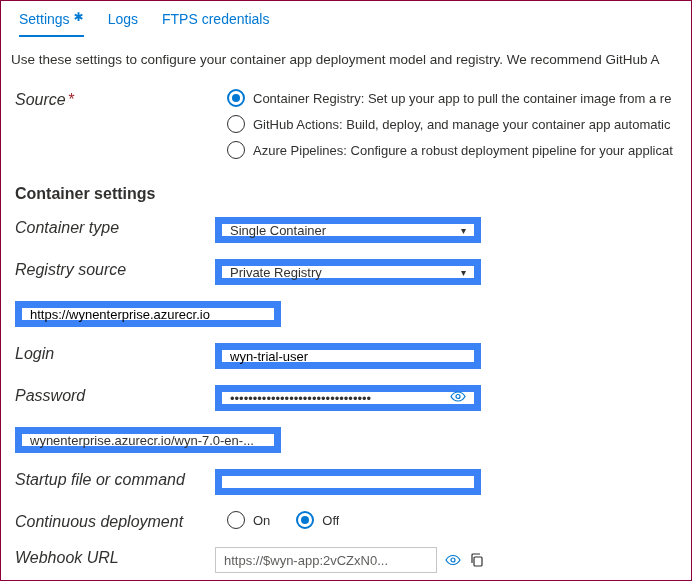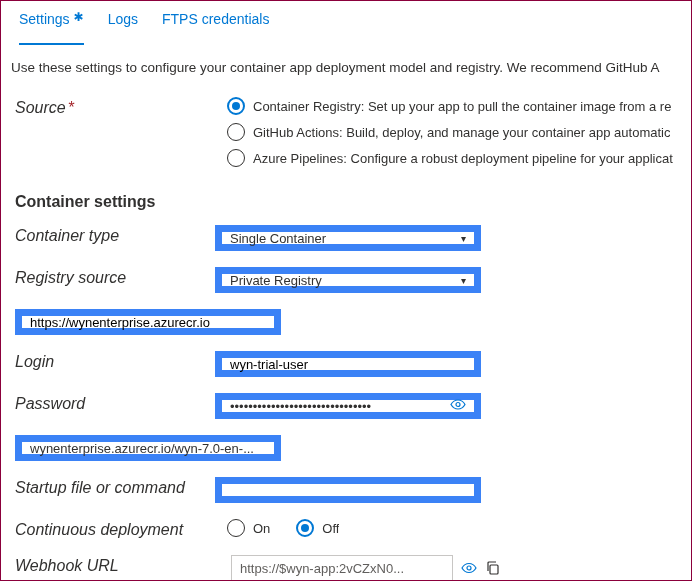--- a/index.html
+++ b/index.html
@@ -14,21 +14,21 @@
     overflow: hidden;
     padding: 0;
   }
   .tabs {
     display: flex;
     gap: 24px;
     padding: 10px 18px 0 18px;
     border-bottom: 1px solid transparent;
   }
   .tab {
-    padding-bottom: 16px;
+    padding-bottom: 8px;
     cursor: pointer;
     color: #0078d4;
     font-size: 14px;
     border-bottom: 2px solid transparent;
   }
   .tab.active { border-bottom: 2px solid #0078d4; }
   .tab .asterisk { color: #0078d4; margin-left: 4px; font-size: 12px; position: relative; top:-3px;}
   .desc {
     padding: 14px 0 14px 10px;
     font-size: 13.5px;
@@ -108,21 +108,20 @@
   .disabled-box {
     width: 222px;
     height: 26px;
     border: 1px solid #c8c6c4;
     padding: 0 8px;
     font-size: 13px;
     background: #fff;
     display: flex;
     align-items: center;
     color: #605e5c;
-    margin-left: 16px;
   }
   .disabled-box .val { white-space: nowrap; overflow: hidden; text-overflow: ellipsis; flex:1; }
   .webhook-row { display: flex; align-items: center; gap: 8px; }
   .icon-btn { cursor: pointer; display:flex; align-items:center; }
   .icon-btn svg { width: 16px; height: 16px; }
 </style>
 </head>
 <body>
 
 <div class="tabs">

